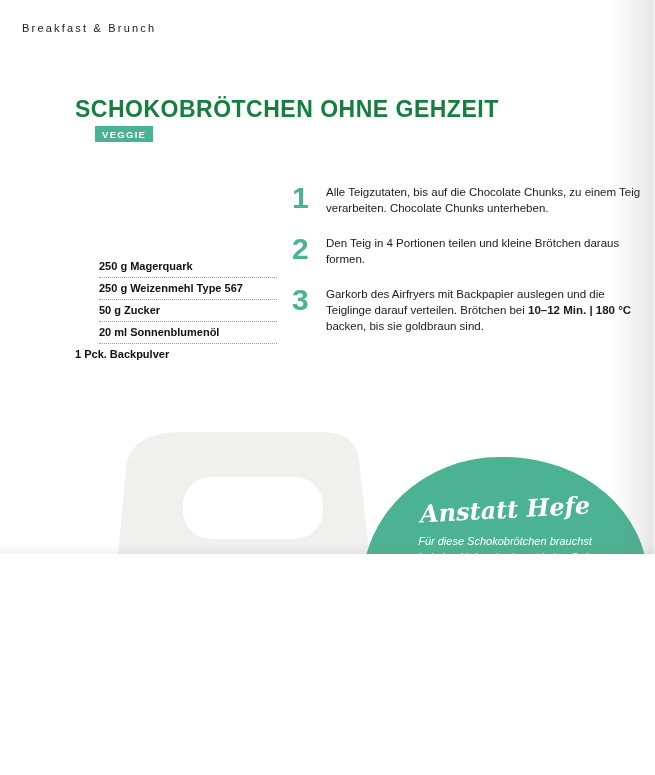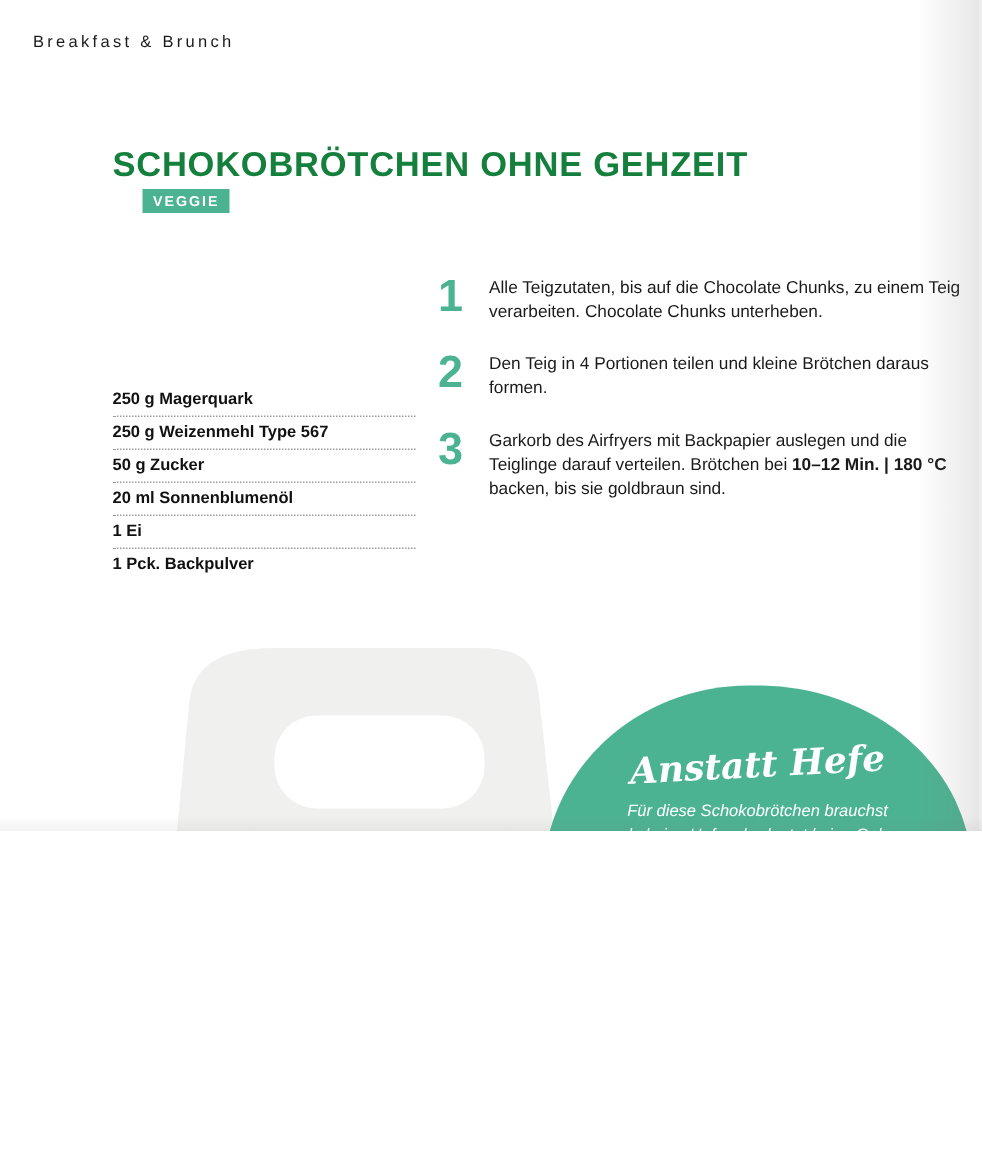--- a/index.html
+++ b/index.html
@@ -69,20 +69,21 @@
     list-style: none;
   }
   .ingredients li {
     font-size: 11px;
     font-weight: bold;
     color: #111111;
     padding: 4px 0 5px 0;
   }
   .ingredients li:not(:last-child) {
     border-bottom: 1px dotted #9b9b9b;
+    margin-left: 24px;
   }
 
   
   .steps {
     position: absolute;
     left: 292px;
     top: 184px;
     width: 352px;
   }
   .step {
@@ -196,21 +197,20 @@
   <h1 class="recipe-title">SCHOKOBRÖTCHEN OHNE GEHZEIT</h1>
 
   <div class="veggie-badge">VEGGIE</div>
 
 
   <ul class="ingredients">
     <li>250 g Magerquark</li>
     <li>250 g Weizenmehl Type 567</li>
     <li>50 g Zucker</li>
     <li>20 ml Sonnenblumenöl</li>
-    <li>1 Ei</li>
     <li>1 Pck. Backpulver</li>
   </ul>
 
   <div class="steps">
     <div class="step">
       <span class="step-num">1</span>
       <div class="step-text">Alle Teigzutaten, bis auf die Chocolate Chunks, zu einem Teig verarbeiten. Chocolate Chunks unterheben.</div>
     </div>
     <div class="step">
       <span class="step-num">2</span>

